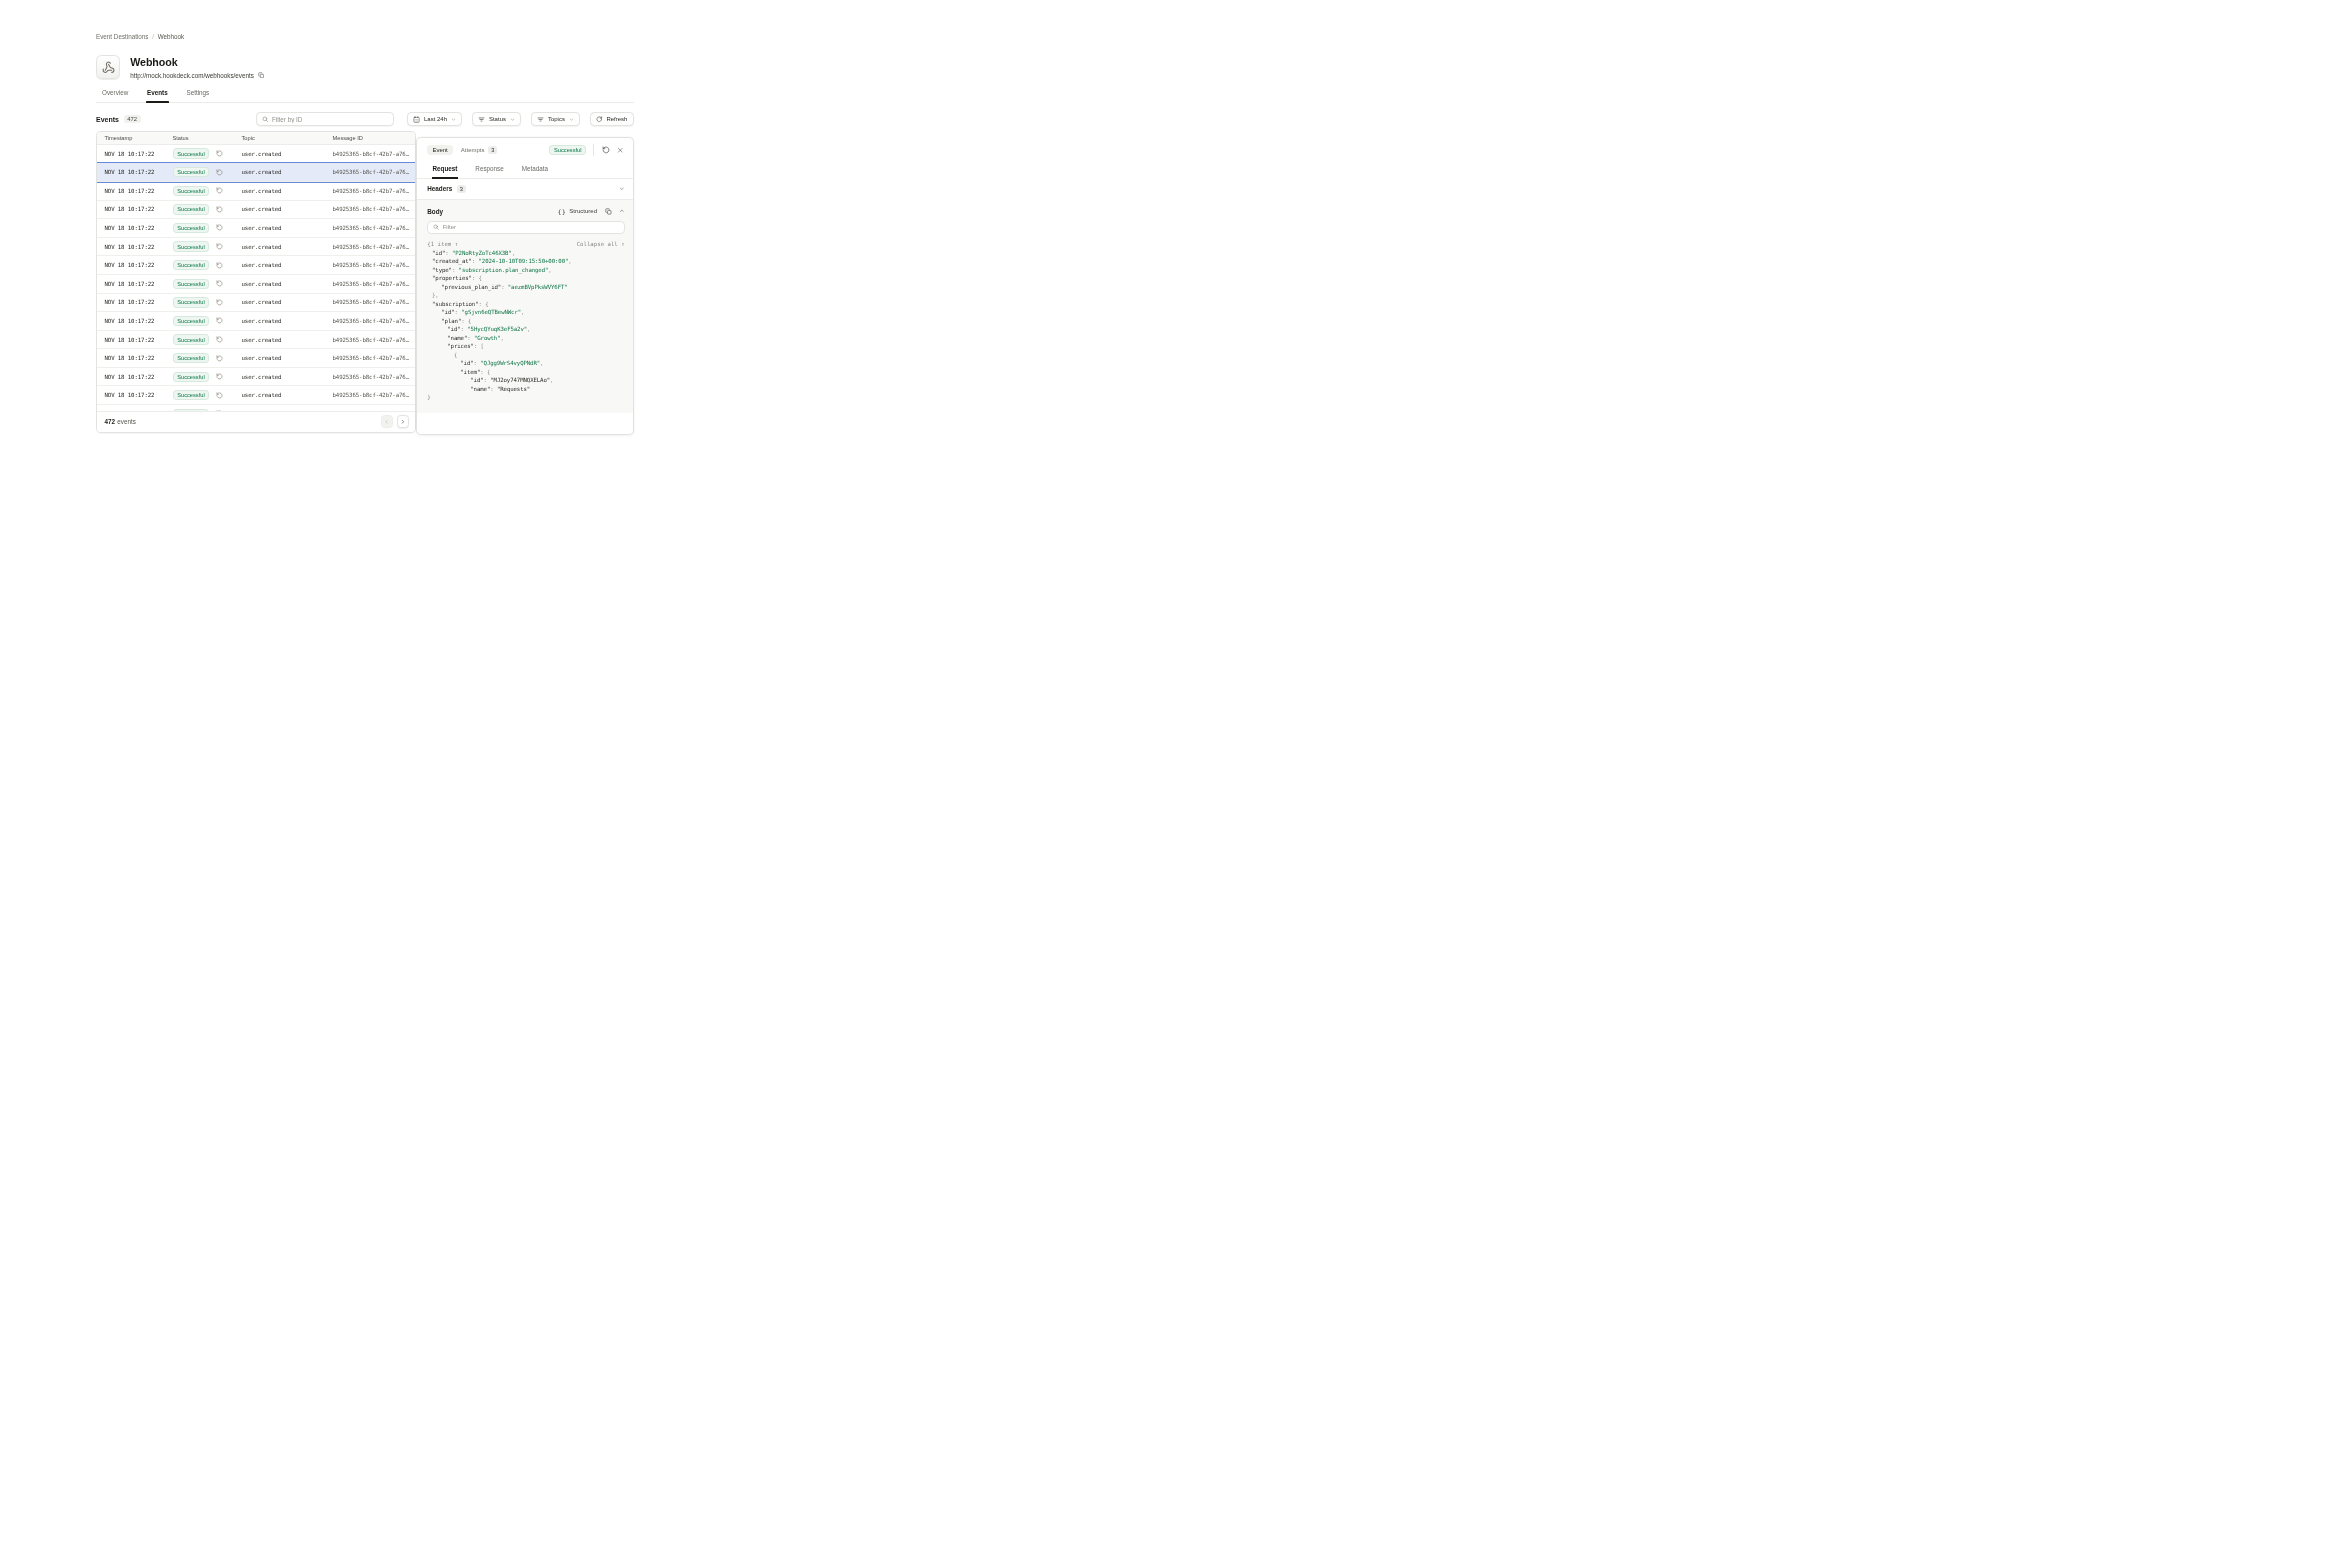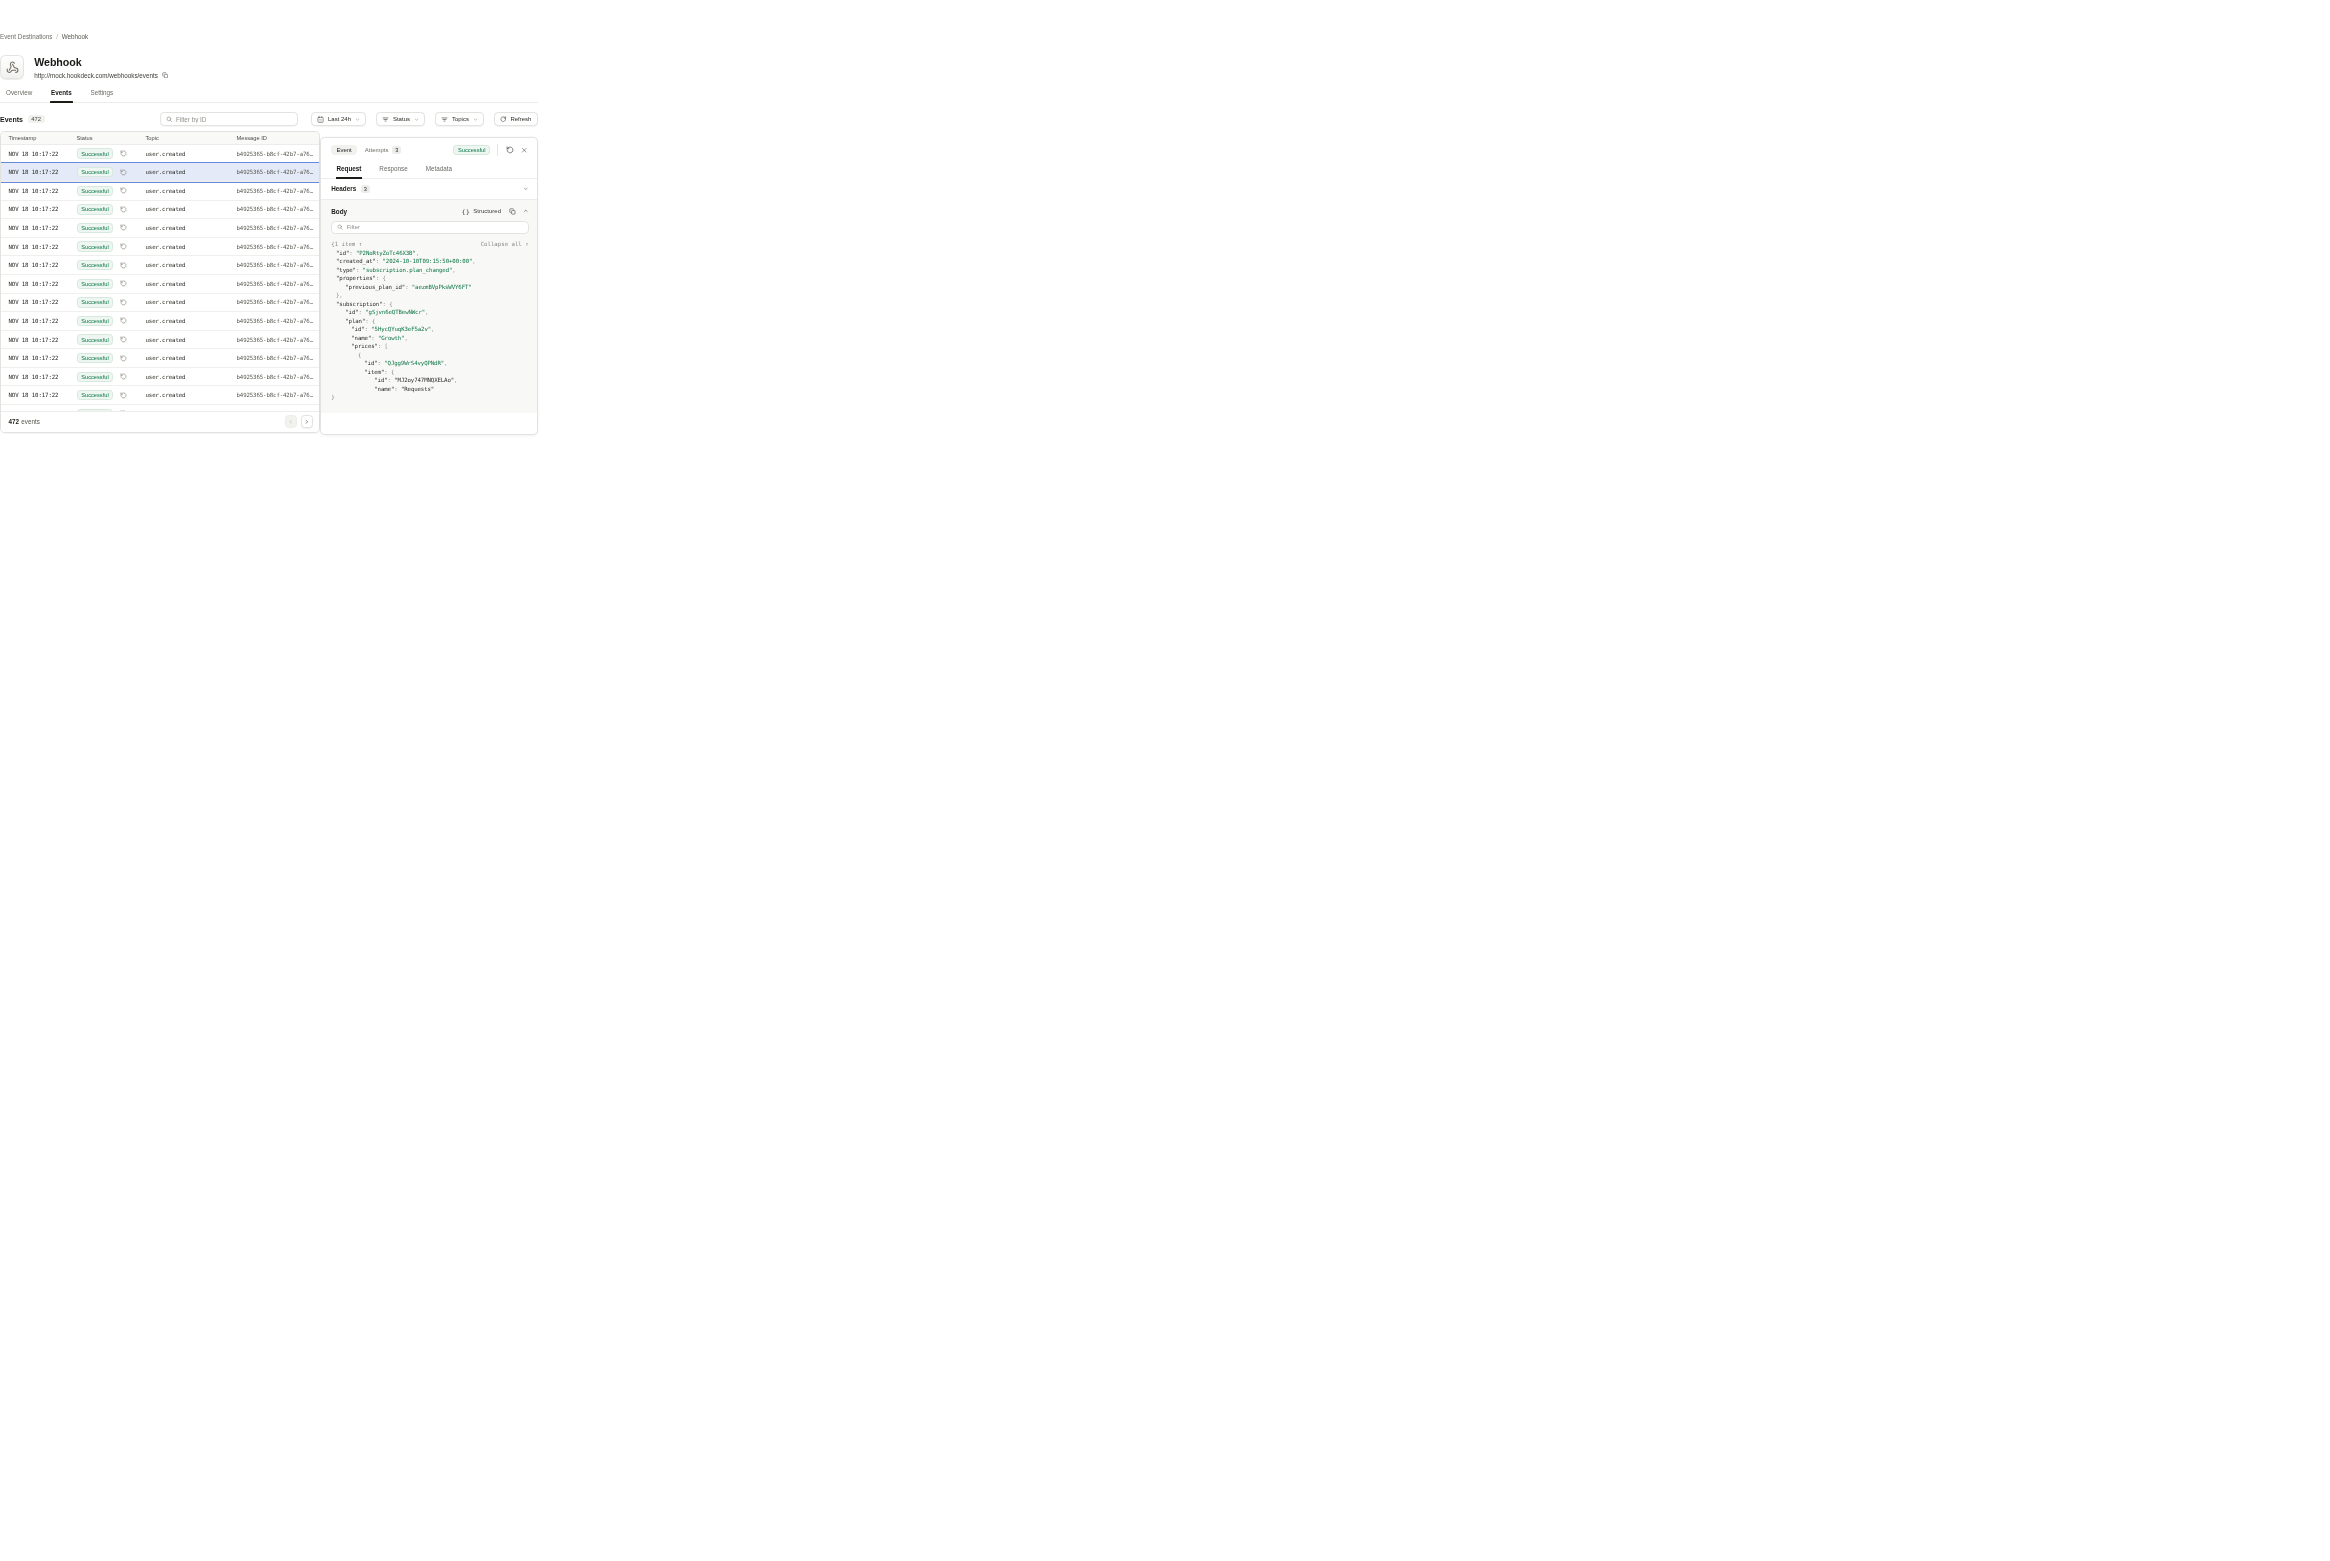--- a/index.html
+++ b/index.html
@@ -3,21 +3,21 @@
 <meta charset="utf-8">
 <style>
   * { margin:0; padding:0; box-sizing:border-box; }
   html,body { background:#ffffff; }
   body {
     width:731px; height:473px; position:relative; overflow:hidden;
     font-family:"Liberation Sans", sans-serif;
     -webkit-font-smoothing:antialiased;
     color:#1c1c18;
   }
-  .page { width:538px; padding-top:33px; }
+  .page { width:538px; margin-left:96px; padding-top:33px; }
 
   
   .breadcrumb { font-size:6.3px; color:#6f6f68; display:flex; gap:3.7px; align-items:center; }
   .breadcrumb .crumb-link { cursor:pointer; }
   .breadcrumb .sep { color:#b3b3ad; }
   .breadcrumb .crumb-current { color:#56564f; }
 
   
   .title-row { margin-top:15.4px; display:flex; align-items:flex-start; gap:10.3px; }
   .app-icon {

